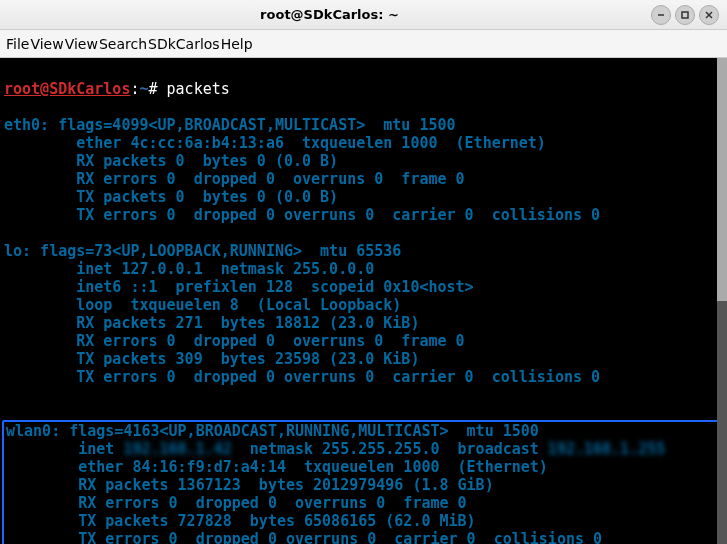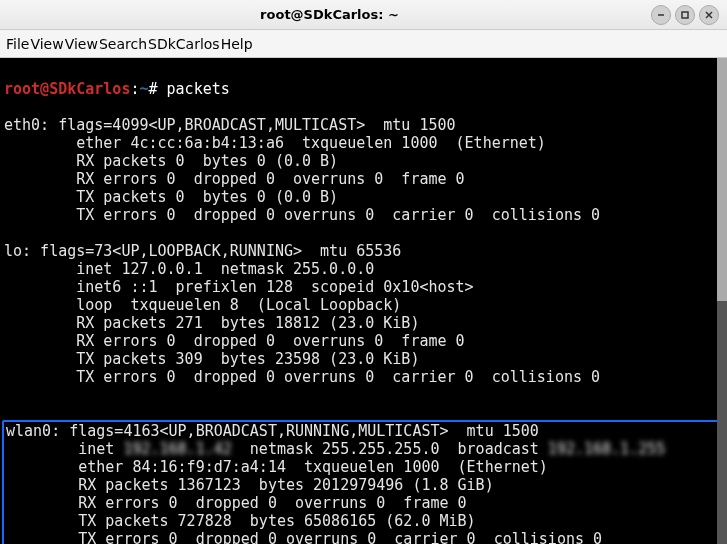--- a/index.html
+++ b/index.html
@@ -70,26 +70,26 @@
   right: 0; top: 0;
   width: 10px; height: 100%;
   background: #555;
 }
 .scrollbar-thumb {
   position: absolute;
   left: 0; top: 0;
   width: 10px; height: 50%;
   background: #aaa;
 }
-.prompt-user { color: #d12b2b; font-weight: bold; }
+.prompt-user { color: #d12b2b; font-weight: bold; text-decoration: underline; }
 .prompt-colon { color: #fff; }
 .prompt-path { color: #3465a4; font-weight: bold; }
 .prompt-hash { color: #fff; }
 .cmd { color: #fff; }
-.out { color: #e5e5e5; }
+.out { color: #0369a1; font-weight: bold; }
 .highlight-box {
   border: 2px solid #1a66ff;
   border-radius: 2px;
   margin: 16px -2px;
   padding: 0 2px;
 }
 .blur {
   filter: blur(2.5px);
 }
 </style>

